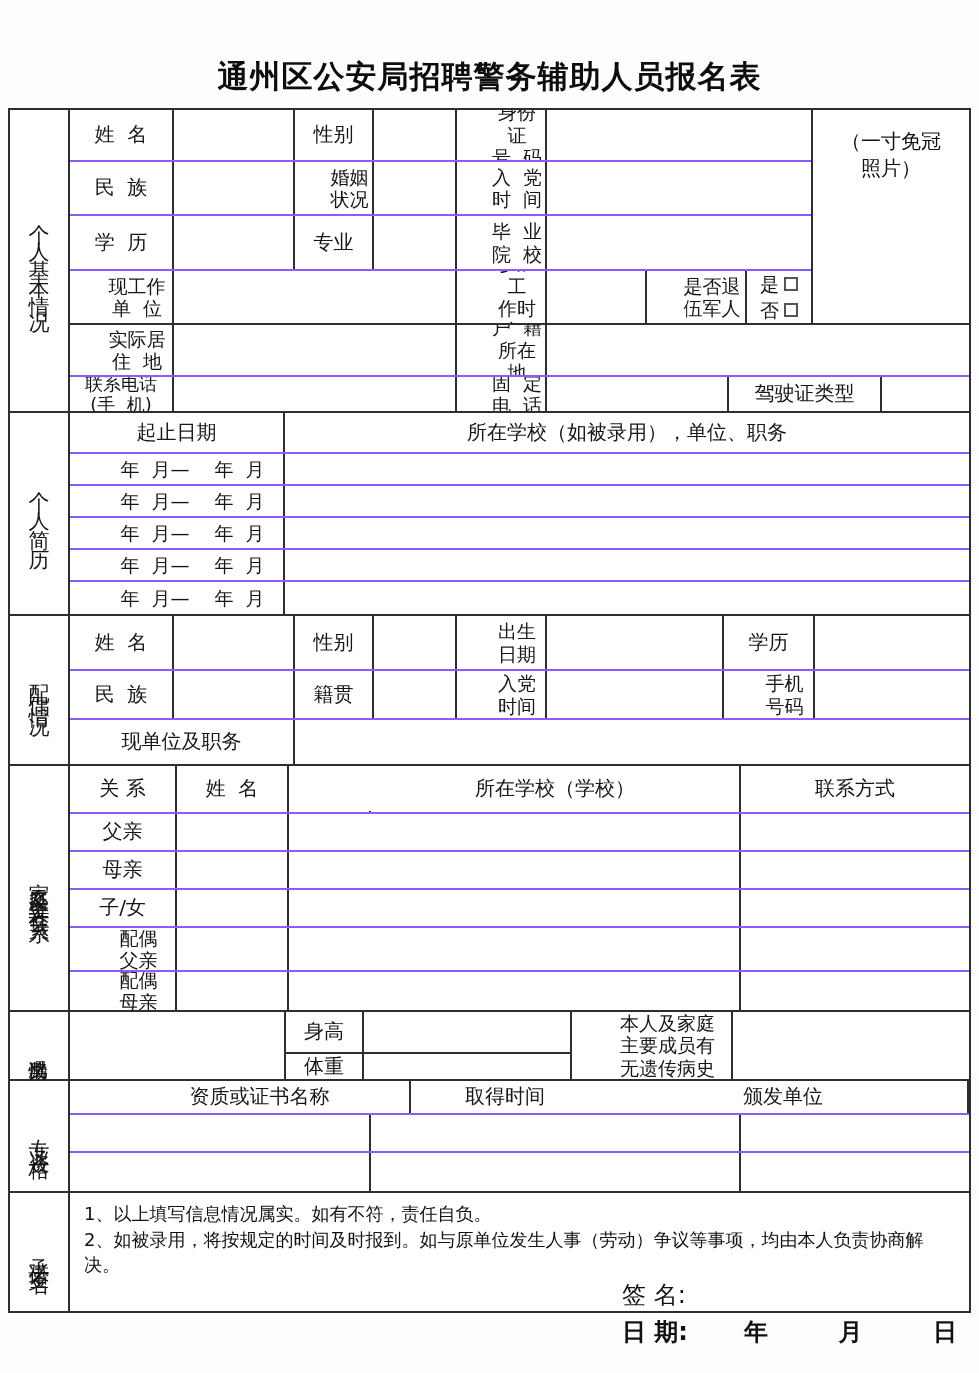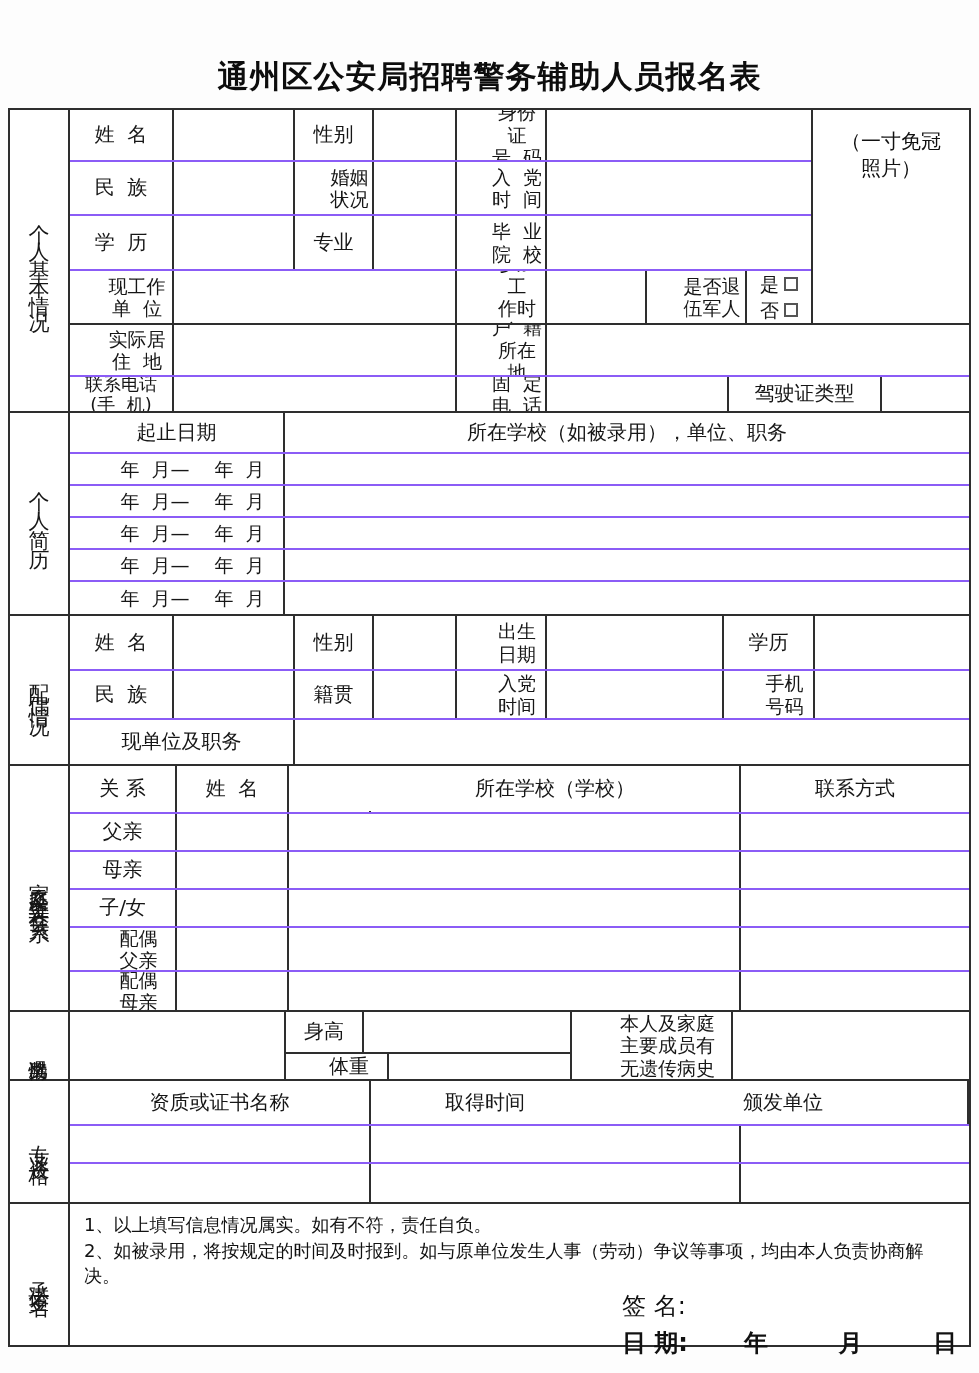--- a/index.html
+++ b/index.html
@@ -49,21 +49,21 @@
   .w215 { flex: 0 0 215px; } .w177 { flex: 0 0 177px; } .w91 { flex: 0 0 91px; }
   .w225 { flex: 0 0 225px; } .w107 { flex: 0 0 107px; } .w112 { flex: 0 0 112px; }
   .w82  { flex: 0 0 82px; margin-top: 45px; }  .w370 { flex: 0 0 370px; } .w216 { flex: 0 0 216px; }
   .w286 { flex: 0 0 286px; } .w78 { flex: 0 0 78px; } .w161 { flex: 0 0 161px; }
   .w301 { flex: 0 0 301px; }
   .grow { flex: 1 1 auto; }
 
   .h52 { height: 52px; } .h54 { height: 54px; } .h55 { height: 55px; }
   .h47 { height: 34px; } .h41 { height: 41px; } .h32 { height: 32px; }
   .h49 { height: 49px; } .h44 { height: 44px; } .h48 { height: 48px; }
-  .h38 { height: 38px; } .h45 { height: 45px; }
+  .h38 { height: 38px; } .h45 { height: 34px; padding-left: 40px; }
 
   .vet { flex-direction: column; justify-content: center; gap: 3px; padding: 2px 0; }
   .vline { display: flex; align-items: center; font-size: 19px; }
   .box { width: 14px; height: 14px; border: 2px solid #555; display: inline-block;
     margin-left: 5px; background: #fff; }
 
   .midcol { display: flex; flex-direction: column; border-right: 2px solid #2e2e2e; }
   .midrow { display: flex; border-bottom: 2px solid #2e2e2e; }
   .midrow.nb { border-bottom: none; }
 
@@ -272,21 +272,21 @@
 
   <div class="sec">
     <div class="side ls-s5">奖励情况</div>
     <div class="content" style="flex-direction: row;">
       <div class="cell w216"></div>
       <div class="midcol w286">
         <div class="midrow" style="height:42px; flex:0 0 42px;">
           <div class="cell w78">身高</div>
           <div class="cell grow lastc"></div>
         </div>
-        <div class="midrow nb" style="flex:1;margin-left:25px;">
+        <div class="midrow nb" style="flex:1;">
           <div class="cell w78">体重</div>
           <div class="cell grow lastc"></div>
         </div>
       </div>
       <div class="cell w161 sm">本人及家庭
 主要成员有
 无遗传病史</div>
       <div class="cell grow lastc"></div>
     </div>
   </div>
@@ -305,21 +305,21 @@
         <div class="cell grow lastc"></div>
       </div>
       <div class="row h38 nb">
         <div class="cell w301"></div>
         <div class="cell w370"></div>
         <div class="cell grow lastc"></div>
       </div>
     </div>
   </div>
 
-  <div class="sec last" style="height:141px;border-radius:17px;">
+  <div class="sec last" style="height:118px;border-radius:17px;">
     <div class="side ls-s7">承诺签名</div>
     <div class="pledge-body">
       <div class="pledge-text">1、以上填写信息情况属实。如有不符，责任自负。</div>
       <div class="pledge-text">2、如被录用，将按规定的时间及时报到。如与原单位发生人事（劳动）争议等事项，均由本人负责协商解决。</div>
       <div class="signblock">
         <div class="signline">签  名:</div>
         <div class="dateline">
           <span>日  期:</span>
           <span class="dateparts">
             <span>年</span>

